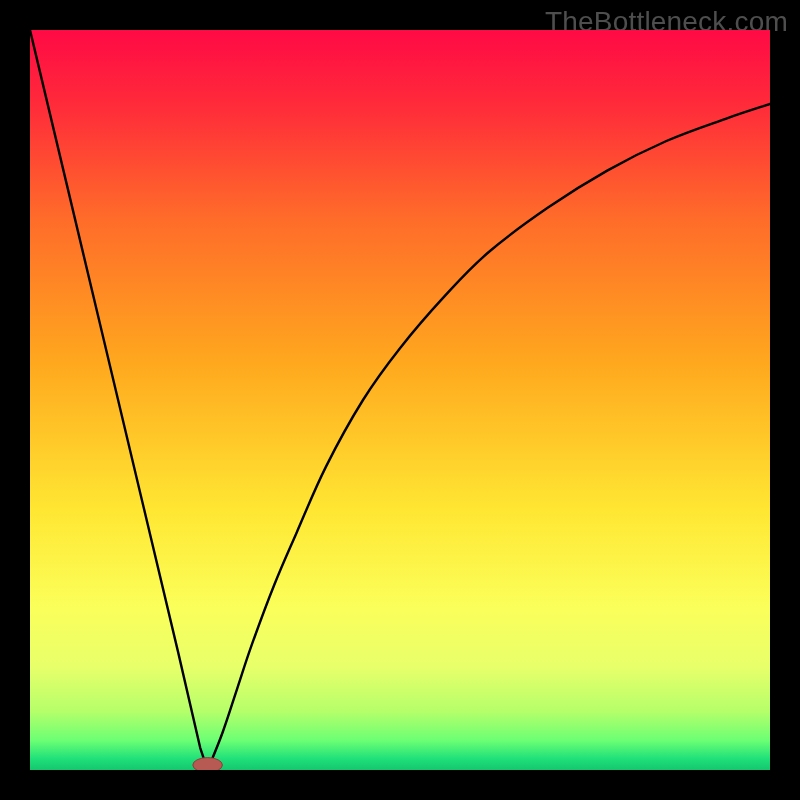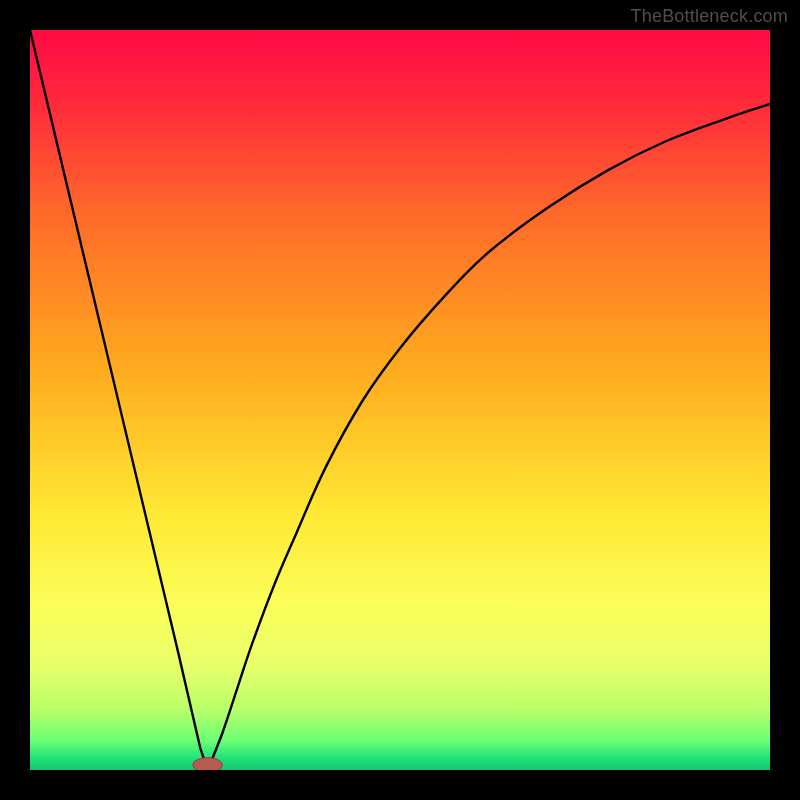--- a/index.html
+++ b/index.html
@@ -28,21 +28,21 @@
     overflow: hidden;
   }
   .plot-area svg {
     display: block;
   }
   .watermark {
     position: absolute;
     top: 6px;
     right: 12px;
     color: #4e4e4e;
-    font-size: 18px;
+    font-size: 28px;
     font-weight: 500;
     letter-spacing: 0.2px;
     user-select: none;
   }
 </style>
 </head>
 <body>
 
 <div class="frame">
   <div class="watermark">TheBottleneck.com</div>

